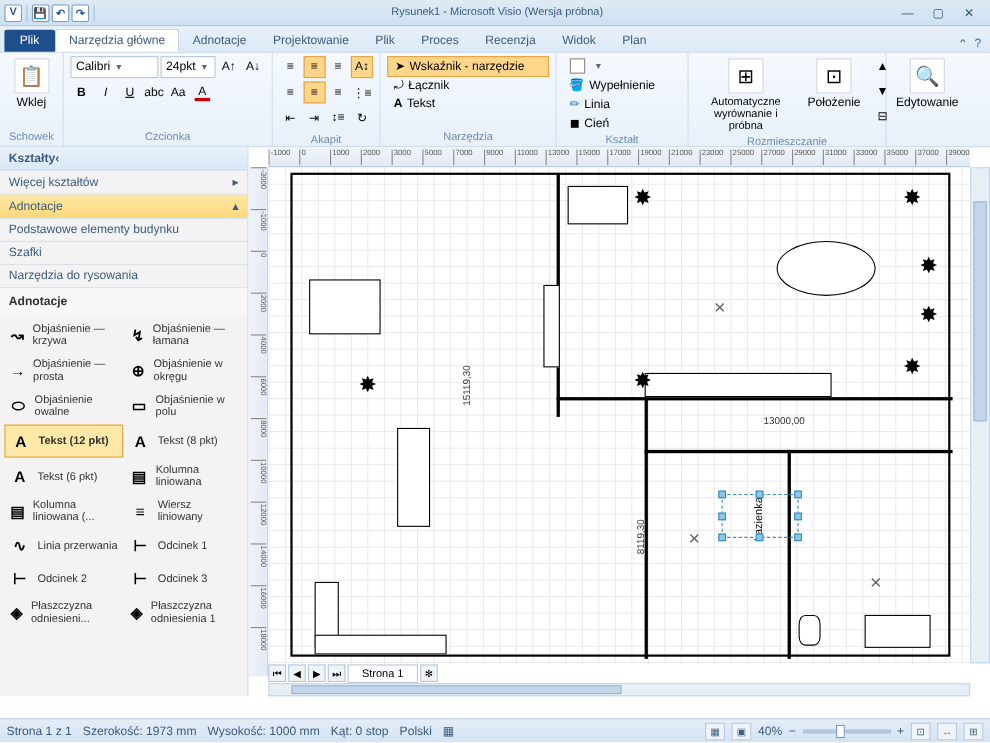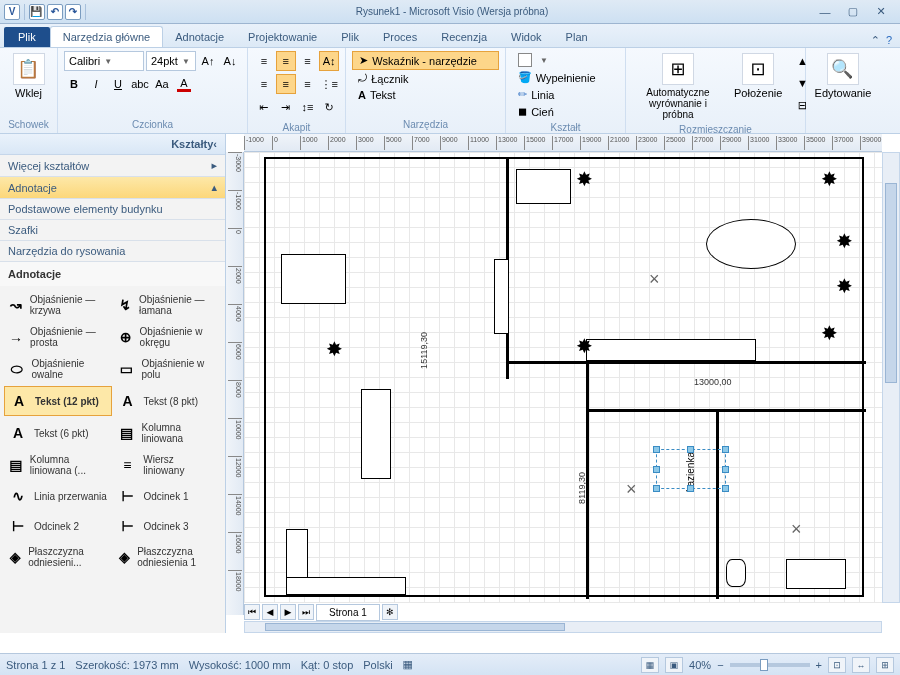--- a/index.html
+++ b/index.html
@@ -24,21 +24,21 @@
 .bigbtn-icon{width:32px;height:32px;background:#fff;border:1px solid #d0d8e4;display:flex;align-items:center;justify-content:center;font-size:18px}
 .font-row{display:flex;gap:2px;align-items:flex-start;margin-bottom:3px}
 .combo{border:1px solid #b5c8de;background:#fff;height:20px;display:flex;align-items:center;padding:0 4px;cursor:pointer}
 .combo-arrow{margin-left:4px;font-size:8px;color:#666}
 .mini-btn{width:20px;height:20px;border:1px solid transparent;display:flex;align-items:center;justify-content:center;cursor:pointer;font-size:11px}
 .mini-btn.active{background:#fdd68a;border-color:#e6a23c}
 .tool-item{display:flex;align-items:center;gap:4px;padding:2px 6px;cursor:pointer;min-width:140px}
 .tool-item.active{background:#fdd68a;border:1px solid #e6a23c}
 .color-strip{width:14px;height:3px;background:#c00}
 .shapes-pane{position:absolute;left:0;top:134px;width:226px;height:499px;background:#f3f3f3;border-right:1px solid #bcd0e6;overflow:hidden}
-.sp-header{background:linear-gradient(#eaf2fb,#d9e7f6);padding:4px 8px;font-weight:bold;color:#3b5b7e;display:flex;justify-content:flex-end;border-bottom:1px solid #c5d6ea}
+.sp-header{background:linear-gradient(#eaf2fb,#d9e7f6);padding:4px 8px;font-weight:bold;color:#3b5b7e;display:flex;justify-content:flex-start;border-bottom:1px solid #c5d6ea}
 .sp-item{padding:4px 8px;border-bottom:1px solid #d8e0ea;cursor:pointer;display:flex;justify-content:space-between;align-items:center;color:#3b5b7e}
 .sp-item.active{background:linear-gradient(#fde8a8,#fcd77a)}
 .sp-section{padding:6px 8px;font-weight:bold;color:#333;background:#f8f8f8}
 .shapes-grid{padding:4px;display:grid;grid-template-columns:1fr 1fr;gap:2px;overflow-y:auto;max-height:290px}
 .shape-cell{display:flex;align-items:center;gap:6px;padding:4px;cursor:pointer}
 .shape-cell.sel{background:#fde8a8;border:1px solid #e6a23c}
 .shape-ico{width:20px;height:20px;display:flex;align-items:center;justify-content:center;font-size:14px;font-weight:bold}
 .shape-lbl{font-size:10px;line-height:1.1;color:#333}
 .shape-lbl.bold{font-weight:bold}
 .canvas-area{position:absolute;left:226px;top:134px;right:0;bottom:42px;background:#fff}

